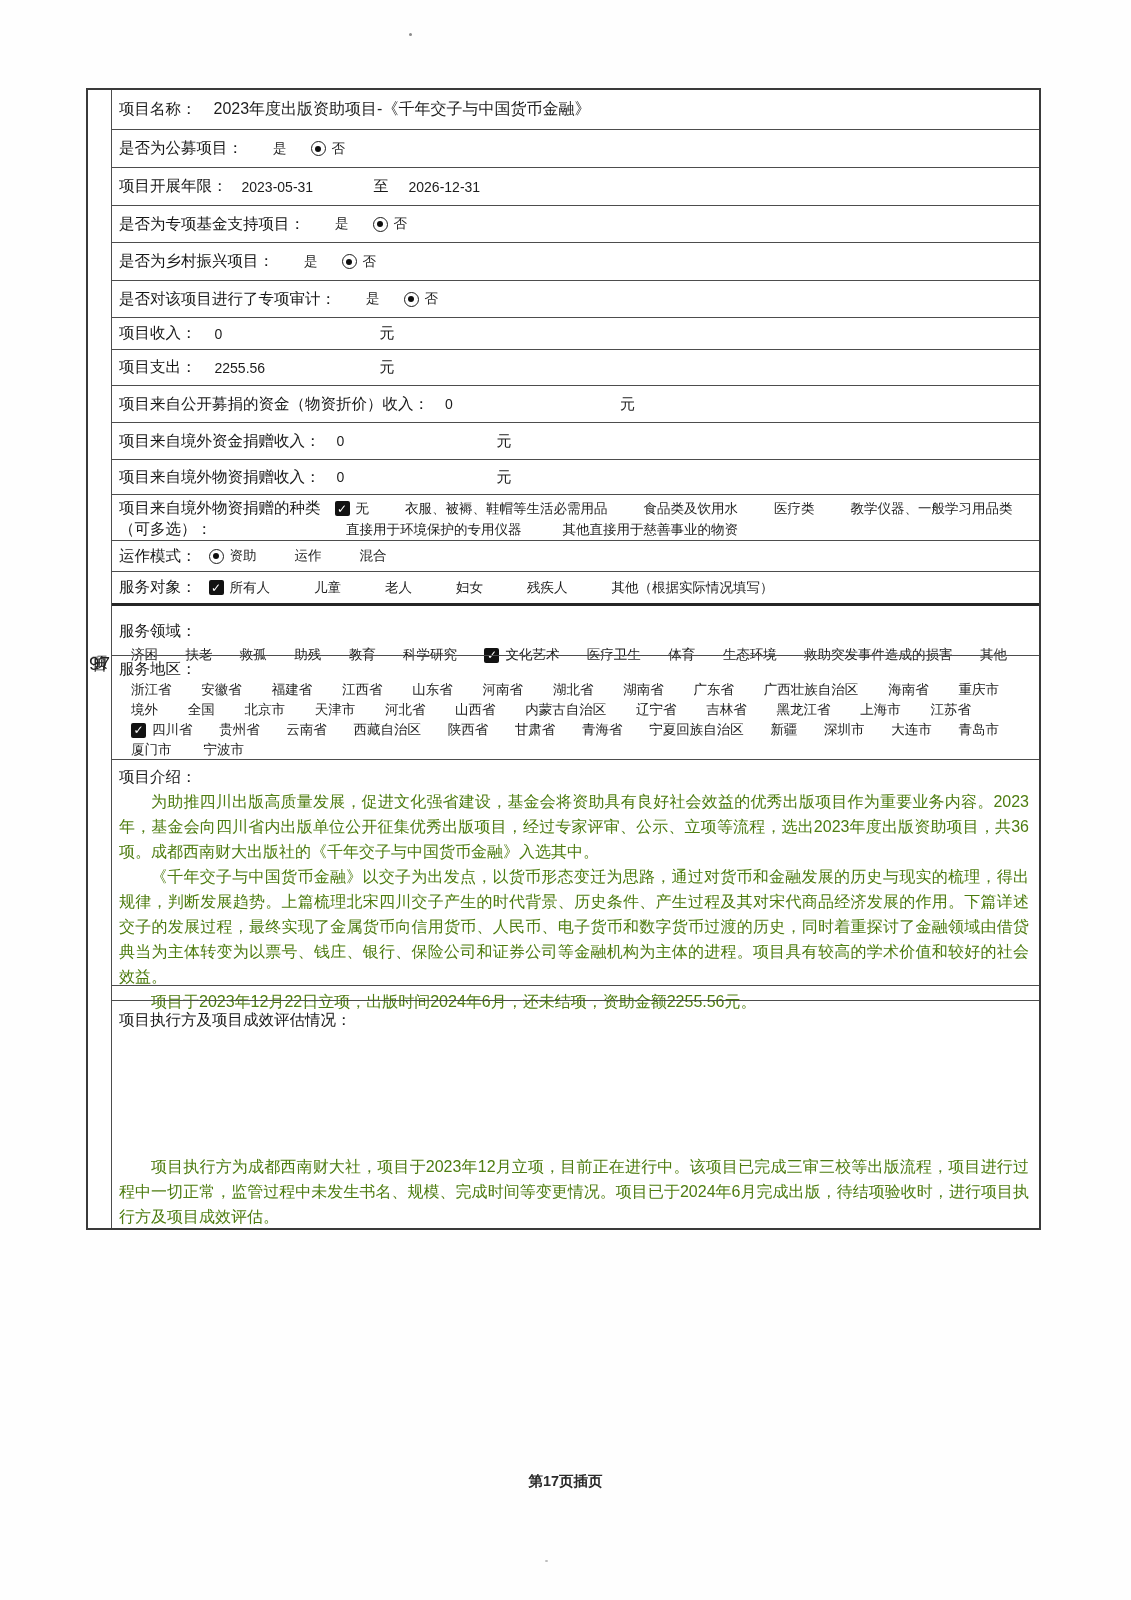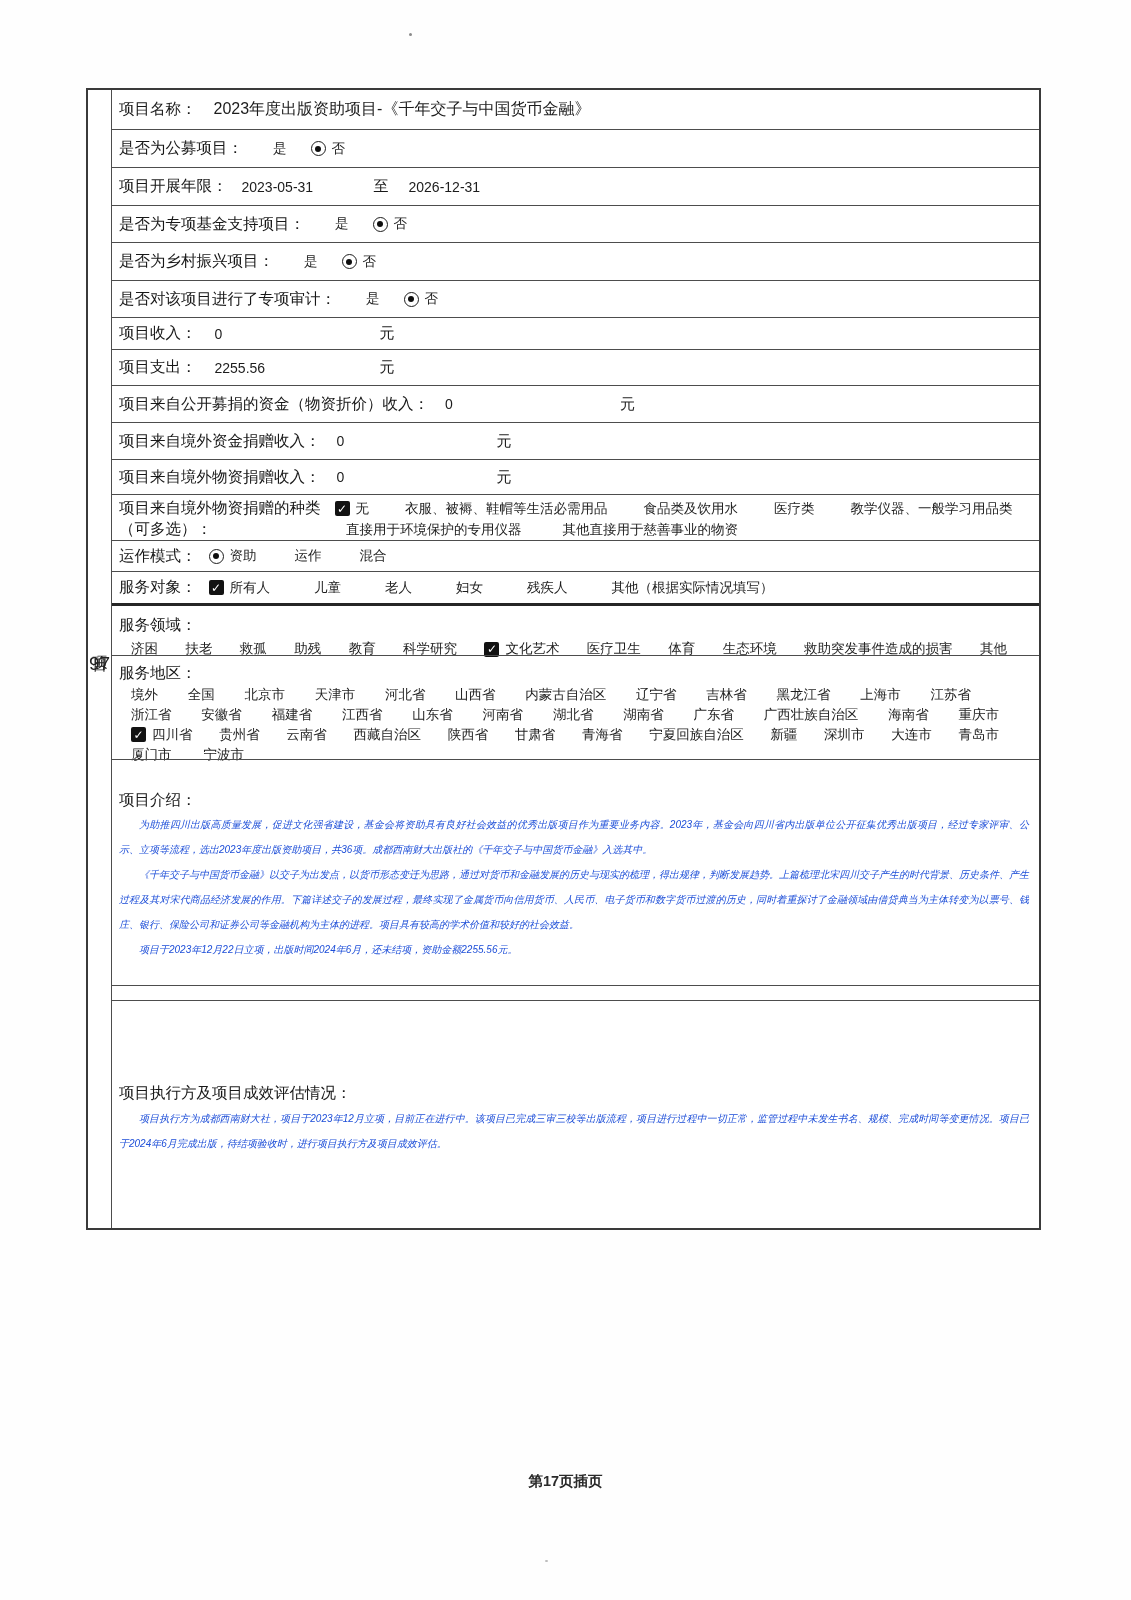--- a/index.html
+++ b/index.html
@@ -25,21 +25,21 @@
   .side-col .num{font-size:19px;}
   .main-col{flex:1;display:flex;flex-direction:column;min-width:0;}
   
   .row{
     border-top:1px solid #4d4d4d;box-sizing:border-box;
     display:flex;align-items:center;
     padding:0 10px 0 7px;font-size:14px;flex:none;
   }
   .row.first{border-top:none;}
   .row.thick{border-top:3px solid #262626;}
-  .row.multi{flex-direction:column;align-items:stretch;justify-content:center;}
+  .row.multi{flex-direction:column;align-items:stretch;justify-content:space-between;}
   .subline{display:flex;align-items:center;flex:none;}
   .lbl{font-size:15.5px;white-space:nowrap;color:#181818;}
   .val{font-size:14px;white-space:nowrap;}
   .unit{font-size:15px;}
   .opts{display:flex;align-items:center;white-space:nowrap;}
   .opt{display:inline-flex;align-items:center;white-space:nowrap;}
   .opt-text{font-size:13.5px;color:#1e1e1e;}
   .spread{justify-content:space-between;}
   
   .cb{
@@ -48,21 +48,21 @@
     font-size:12px;font-weight:bold;border-radius:2px;margin-right:6px;line-height:1;
   }
   .radio{
     width:15px;height:15px;min-width:15px;border:1.6px solid #1d1d1d;border-radius:50%;
     display:inline-flex;align-items:center;justify-content:center;margin-right:6px;box-sizing:border-box;
   }
   .radio i{width:6px;height:6px;background:#0e0e0e;border-radius:50%;display:block;}
   
   .para{
     margin:0;text-indent:2em;text-align:justify;
-    font-size:10px;line-height:25px;color:#1d4ed8;font-style:italic;
+    font-size:16px;line-height:25px;color:#4d7c0f;
   }
   .footer{
     position:absolute;left:0;right:0;top:1472px;text-align:center;
     font-size:14.5px;color:#2a2a2a;font-weight:bold;
   }
   .dot{position:absolute;border-radius:50%;background:#8a8a8a;}
 </style>
 </head>
 <body>
 
@@ -298,24 +298,62 @@
             </span>
             <span class="opt">
               <span class="opt-text">救助突发事件造成的损害</span>
             </span>
             <span class="opt">
               <span class="opt-text">其他</span>
             </span>
           </div>
       </div>
 
-      <div class="row multi" style="height:104px;padding-top:12px">
+      <div class="row multi" style="height:104px;padding-top:2px">
         <div class="subline" style="height:22px">
           <span class="lbl">服务地区：</span>
         </div>
+        <div class="subline opts spread" style="height:20px;padding:0 30px 0 12px">
+            <span class="opt">
+              <span class="opt-text">浙江省</span>
+            </span>
+            <span class="opt">
+              <span class="opt-text">安徽省</span>
+            </span>
+            <span class="opt">
+              <span class="opt-text">福建省</span>
+            </span>
+            <span class="opt">
+              <span class="opt-text">江西省</span>
+            </span>
+            <span class="opt">
+              <span class="opt-text">山东省</span>
+            </span>
+            <span class="opt">
+              <span class="opt-text">河南省</span>
+            </span>
+            <span class="opt">
+              <span class="opt-text">湖北省</span>
+            </span>
+            <span class="opt">
+              <span class="opt-text">湖南省</span>
+            </span>
+            <span class="opt">
+              <span class="opt-text">广东省</span>
+            </span>
+            <span class="opt">
+              <span class="opt-text">广西壮族自治区</span>
+            </span>
+            <span class="opt">
+              <span class="opt-text">海南省</span>
+            </span>
+            <span class="opt">
+              <span class="opt-text">重庆市</span>
+            </span>
+          </div>
         <div class="subline opts spread" style="height:20px;padding:0 58px 0 12px">
             <span class="opt">
               <span class="opt-text">境外</span>
             </span>
             <span class="opt">
               <span class="opt-text">全国</span>
             </span>
             <span class="opt">
               <span class="opt-text">北京市</span>
             </span>
@@ -338,58 +376,20 @@
               <span class="opt-text">吉林省</span>
             </span>
             <span class="opt">
               <span class="opt-text">黑龙江省</span>
             </span>
             <span class="opt">
               <span class="opt-text">上海市</span>
             </span>
             <span class="opt">
               <span class="opt-text">江苏省</span>
-            </span>
-          </div>
-        <div class="subline opts spread" style="height:20px;padding:0 30px 0 12px">
-            <span class="opt">
-              <span class="opt-text">浙江省</span>
-            </span>
-            <span class="opt">
-              <span class="opt-text">安徽省</span>
-            </span>
-            <span class="opt">
-              <span class="opt-text">福建省</span>
-            </span>
-            <span class="opt">
-              <span class="opt-text">江西省</span>
-            </span>
-            <span class="opt">
-              <span class="opt-text">山东省</span>
-            </span>
-            <span class="opt">
-              <span class="opt-text">河南省</span>
-            </span>
-            <span class="opt">
-              <span class="opt-text">湖北省</span>
-            </span>
-            <span class="opt">
-              <span class="opt-text">湖南省</span>
-            </span>
-            <span class="opt">
-              <span class="opt-text">广东省</span>
-            </span>
-            <span class="opt">
-              <span class="opt-text">广西壮族自治区</span>
-            </span>
-            <span class="opt">
-              <span class="opt-text">海南省</span>
-            </span>
-            <span class="opt">
-              <span class="opt-text">重庆市</span>
             </span>
           </div>
         <div class="subline opts spread" style="height:20px;padding:0 30px 0 12px">
             <span class="opt">
               <span class="cb">✓</span>
               <span class="opt-text">四川省</span>
             </span>
             <span class="opt">
               <span class="opt-text">贵州省</span>
             </span>

